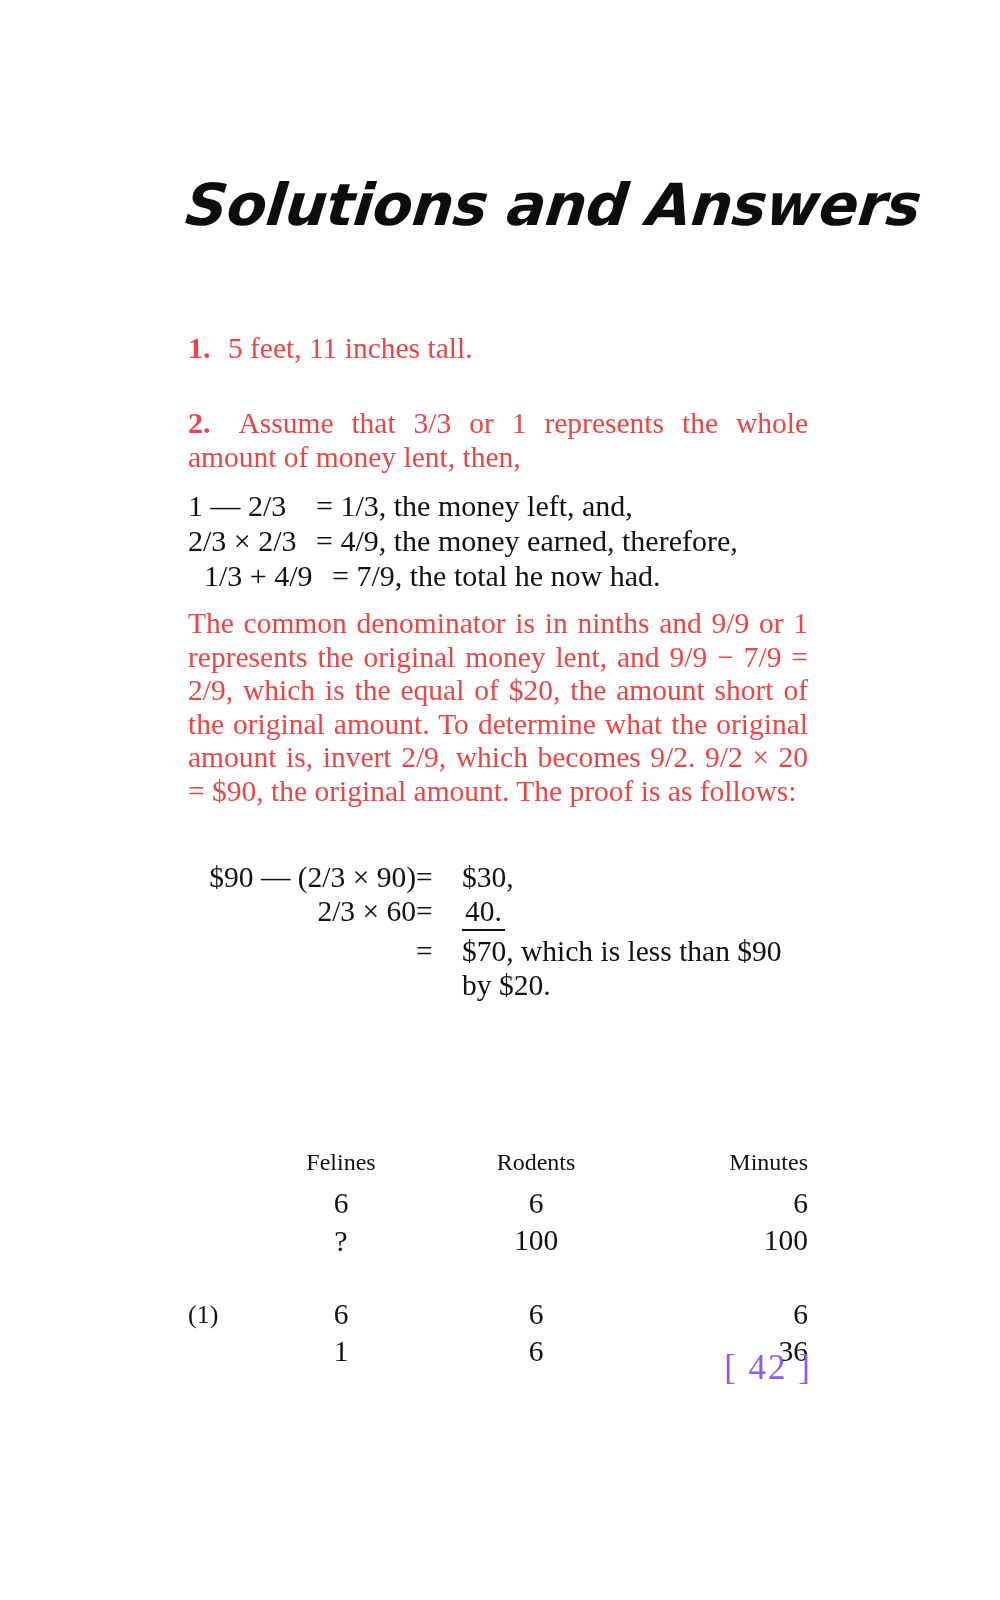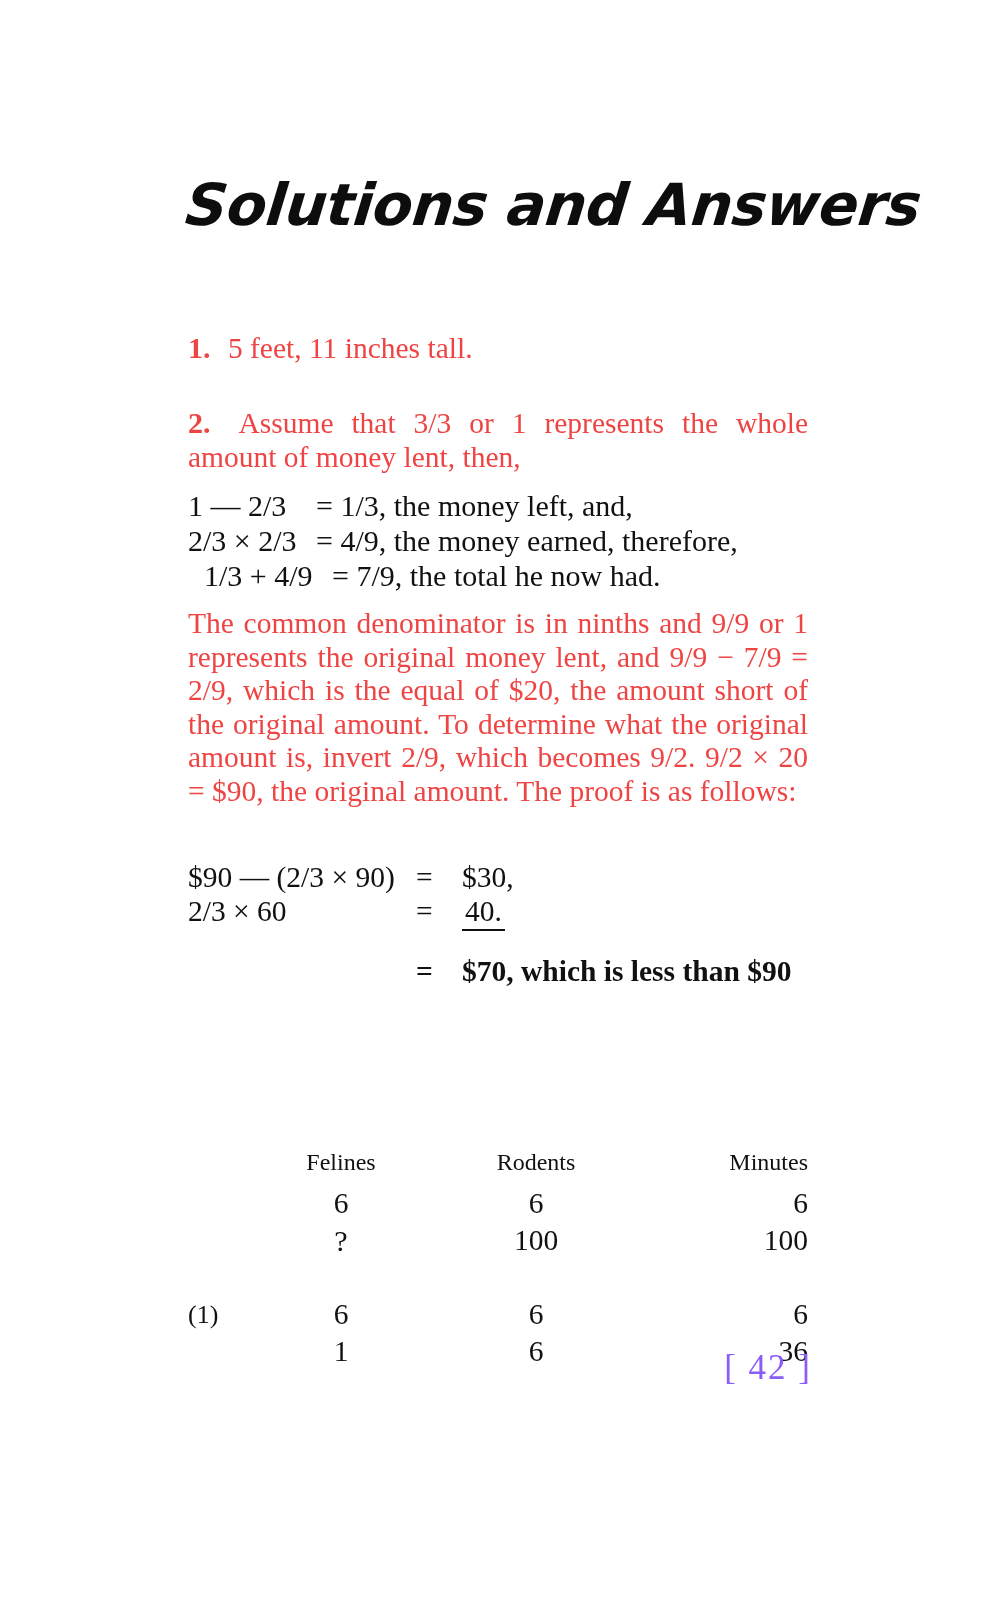--- a/index.html
+++ b/index.html
@@ -81,20 +81,21 @@
     position: absolute;
     left: 188px;
     width: 640px;
     font-size: 29.5px;
     line-height: 34px;
     white-space: nowrap;
   }
   .p-lhs {
     display: inline-block;
     width: 228px;
+    text-align: right;
   }
   .p-eq {
     display: inline-block;
     width: 46px;
   }
   .underlined {
     border-bottom: 2.5px solid #111;
     padding: 0 3px 2px 3px;
   }
 
@@ -168,23 +169,26 @@
   </div>
 
   <div class="block just" style="top:607px;">The common denominator is in ninths and 9/9 or 1 represents the original money lent, and 9/9 − 7/9 = 2/9, which is the equal of $20, the amount short of the original amount. To determine what the original amount is, invert 2/9, which becomes 9/2. 9/2 × 20 = $90, the original amount. The proof is as follows:</div>
 
   <div class="proof" style="top:860px;">
     <span class="p-lhs">$90 — (2/3 × 90)</span><span class="p-eq">=</span><span>$30,</span>
   </div>
   <div class="proof" style="top:894px;">
     <span class="p-lhs">2/3 × 60</span><span class="p-eq">=</span><span class="underlined">40.</span>
   </div>
-  <div class="proof" style="top:954px;font-weight:bold;">
+  <div class="proof" style="top:934px;">
     <span class="p-lhs"></span><span class="p-eq">=</span><span>$70,</span>
     <span>which is less than $90</span>
+  </div>
+  <div class="proof" style="top:968px;">
+    <span class="p-lhs"></span><span class="p-eq"></span><span>by $20.</span>
   </div>
 
 
   <table class="tbl">
     <thead>
       <tr>
         <th class="c-tag hdr"></th>
         <th class="c-fel hdr">Felines</th>
         <th class="c-rod hdr">Rodents</th>
         <th class="c-min hdr">Minutes</th>

